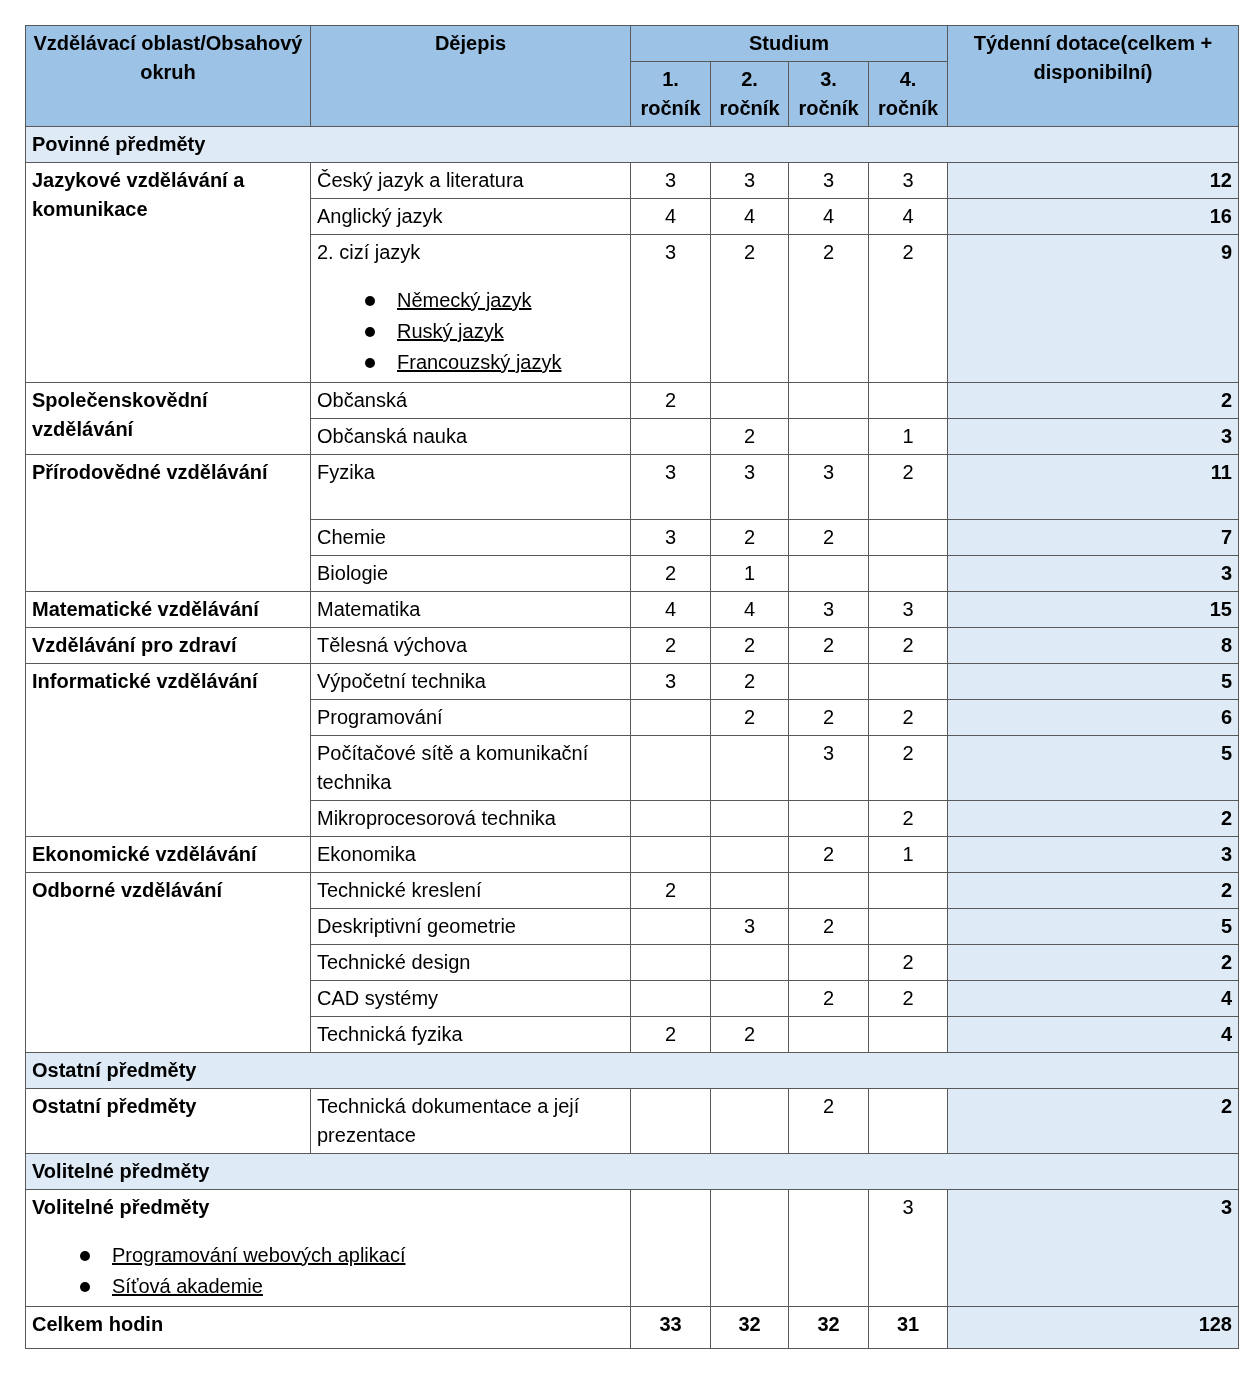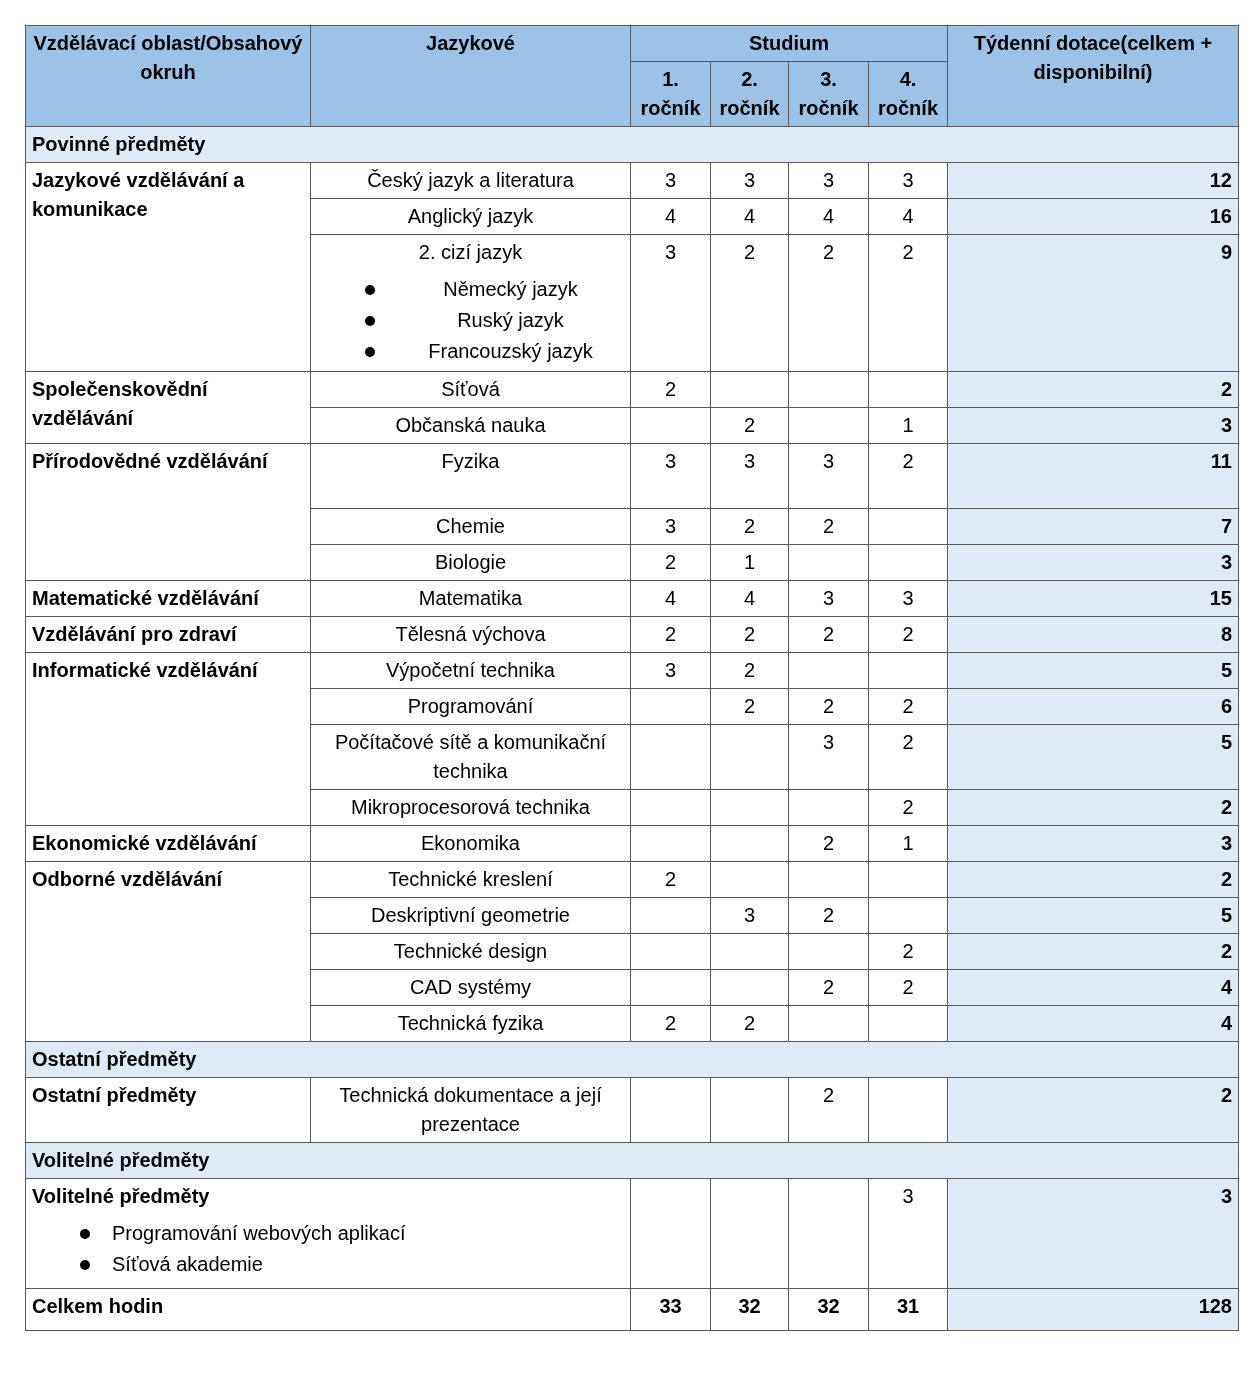--- a/index.html
+++ b/index.html
@@ -43,32 +43,33 @@
   tr.r62{height:62px;}
   tr.r117{height:117px;}
   tr.r110{height:110px;}
   tr.r42{height:42px;}
   tr.sect td{
     background:var(--light-bg);
     font-weight:bold;
     text-align:left;
   }
   td.area{font-weight:bold;text-align:left;}
-  td.subject{text-align:center;}
+  td.subject{text-align:left;}
   td.num{text-align:center;}
   td.num.b{font-weight:bold;}
   td.total{
     text-align:right;
     font-weight:bold;
     background:var(--light-bg);
   }
   ul.bullets{
     list-style:none;
-    margin:8px 0 0 0;
+    margin:19px 0 0 0;
     padding:0 0 0 48px;
+    text-decoration:underline;
   }
   ul.bullets li{
     position:relative;
     padding-left:32px;
     margin:2px 0;
   }
   ul.bullets li::before{
     content:"";
     position:absolute;
     left:0;top:10px;
@@ -90,21 +91,21 @@
         <col style="width:78px">
     <col style="width:80px">
         <col style="width:79px">
     <col style="width:291px">
   </colgroup>
 
   <tbody>
         <tr class="hr1">
     <th rowspan="2" class="pre">Vzdělávací oblast/Obsahový
 okruh</th>
-    <th rowspan="2">Jazykové</th>
+    <th rowspan="2">Dějepis</th>
     <th colspan="4">Studium</th>
     <th rowspan="2" class="pre">Týdenní dotace(celkem +
 disponibilní)</th>
   </tr>
   <tr class="hr2">
     <th class="pre">1.
 ročník</th>
     <th class="pre">2.
 ročník</th>
     <th class="pre">3.
@@ -145,21 +146,21 @@
     </td>
     <td class="num">3</td>
     <td class="num">2</td>
     <td class="num">2</td>
     <td class="num">2</td>
     <td class="total">9</td>
   </tr>
 
   <tr class="r41">
     <td rowspan="2" class="area">Společenskovědní vzdělávání</td>
-    <td class="subject">Síťová</td>
+    <td class="subject">Občanská</td>
     <td class="num">2</td>
     <td class="num"></td>
     <td class="num"></td>
     <td class="num"></td>
     <td class="total">2</td>
   </tr>
   <tr class="r41">
     <td class="subject">Občanská nauka</td>
     <td class="num"></td>
     <td class="num">2</td>

